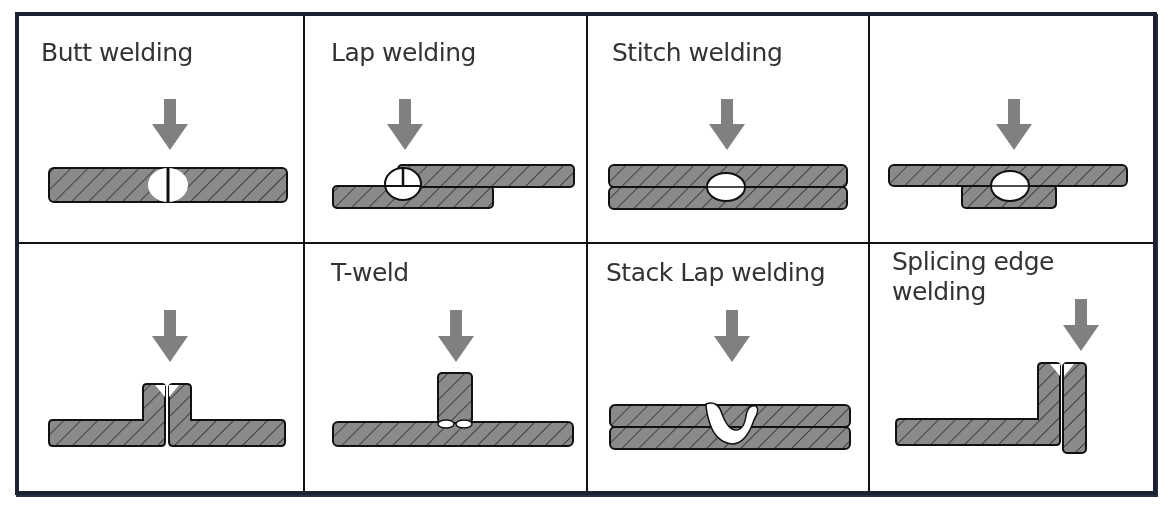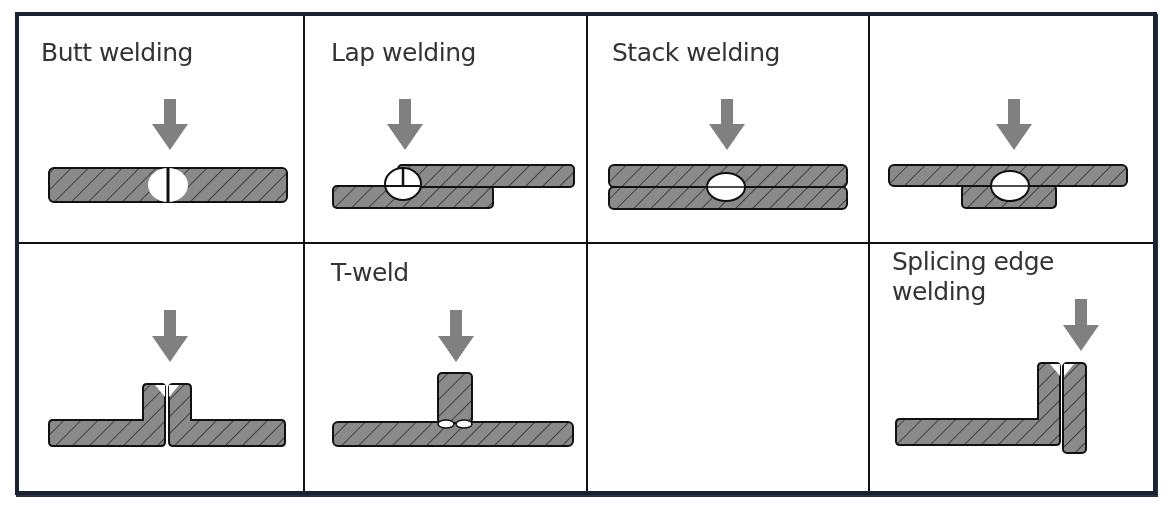--- a/index.html
+++ b/index.html
@@ -63,21 +63,21 @@
         </g>
       <rect x="28" y="170" width="160" height="22" rx="4" fill="url(#h2)" stroke="#111" stroke-width="2"></rect>
       <rect x="93" y="149" width="176" height="22" rx="4" fill="url(#h2)" stroke="#111" stroke-width="2"></rect>
       <ellipse cx="98" cy="168" rx="18" ry="16" fill="#fff" stroke="#111" stroke-width="2"></ellipse>
       <line x1="98" y1="152" x2="98" y2="170" stroke="#111" stroke-width="2.5"></line>
       <line x1="81" y1="170" x2="115" y2="170" stroke="#111" stroke-width="2"></line>
     </svg>
   </div>
 
   <div class="cell" style="left:569px;top:0;width:280px;height:226px">
-    <div class="label" style="left:24px;top:22px">Stack welding</div>
+    <div class="label" style="left:24px;top:22px">Stitch welding</div>
     <svg class="fig" width="280" height="226">
       <defs>
         <pattern id="h3" patternUnits="userSpaceOnUse" width="12" height="12" patternTransform="rotate(45)">
           <rect width="12" height="12" fill="#8a8a8a"></rect>
             <line x1="0" y1="0" x2="0" y2="12" stroke="#2f2f2f" stroke-width="1.6"></line>
         </pattern>
       </defs>
       <g>
           <rect x="133" y="83" width="12" height="27" fill="#808080"></rect>
           <polygon points="121,108 157,108 139,134" fill="#808080"></polygon>
@@ -140,20 +140,38 @@
           <rect x="145" y="66" width="12" height="28" fill="#808080"></rect>
           <polygon points="133,92 169,92 151,118" fill="#808080"></polygon>
         </g>
       <rect x="28" y="178" width="240" height="24" rx="5" fill="url(#h6)" stroke="#111" stroke-width="2"></rect>
       <rect x="133" y="129" width="34" height="50" rx="4" fill="url(#h6)" stroke="#111" stroke-width="2"></rect>
       <ellipse cx="141" cy="180" rx="8" ry="4" fill="#fff" stroke="#111" stroke-width="1.5"></ellipse>
       <ellipse cx="159" cy="180" rx="8" ry="4" fill="#fff" stroke="#111" stroke-width="1.5"></ellipse>
     </svg>
   </div>
 
+  <div class="cell" style="left:569px;top:228px;width:280px;height:247px">
+    <div class="label" style="left:18px;top:14px">Stack Lap welding</div>
+    <svg class="fig" width="280" height="247">
+      <defs>
+        <pattern id="h7" patternUnits="userSpaceOnUse" width="12" height="12" patternTransform="rotate(45)">
+          <rect width="12" height="12" fill="#8a8a8a"></rect>
+            <line x1="0" y1="0" x2="0" y2="12" stroke="#2f2f2f" stroke-width="1.6"></line>
+        </pattern>
+      </defs>
+      <g>
+          <rect x="138" y="66" width="12" height="28" fill="#808080"></rect>
+          <polygon points="126,92 162,92 144,118" fill="#808080"></polygon>
+        </g>
+      <rect x="22" y="161" width="240" height="22" rx="5" fill="url(#h7)" stroke="#111" stroke-width="2"></rect>
+      <rect x="22" y="183" width="240" height="22" rx="5" fill="url(#h7)" stroke="#111" stroke-width="2"></rect>
+      <path d="M118,160 Q130,156 134,170 Q140,186 148,186 Q156,186 158,172 Q160,160 168,162 Q172,166 166,176 Q158,200 144,200 Q128,198 122,180 Q118,168 118,160 Z" fill="#fff" stroke="#111" stroke-width="1.5"></path>
+    </svg>
+  </div>
 
   <div class="cell" style="left:851px;top:217px;width:283px;height:247px">
     <div class="label" style="left:22px;top:14px">Splicing edge
 welding</div>
     <svg class="fig" width="283" height="247">
       <defs>
         <pattern id="h8" patternUnits="userSpaceOnUse" width="12" height="12" patternTransform="rotate(45)">
           <rect width="12" height="12" fill="#8a8a8a"></rect>
             <line x1="0" y1="0" x2="0" y2="12" stroke="#2f2f2f" stroke-width="1.6"></line>
         </pattern>

